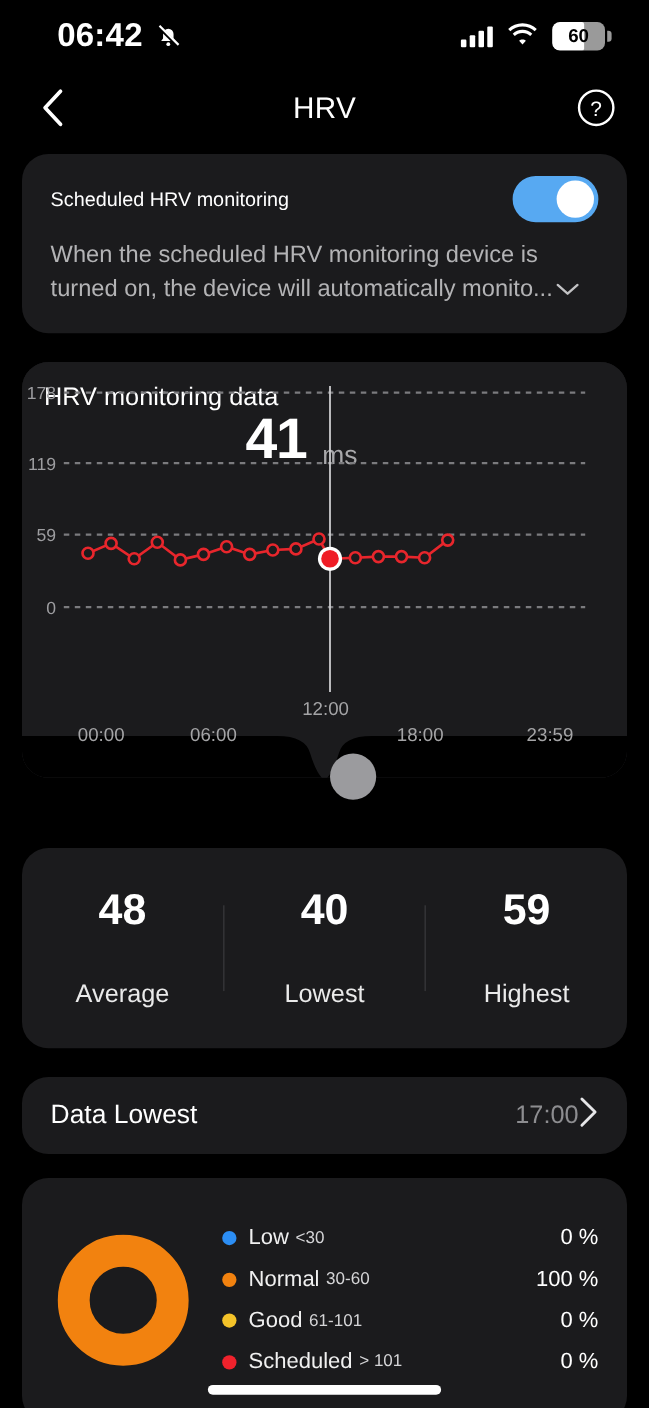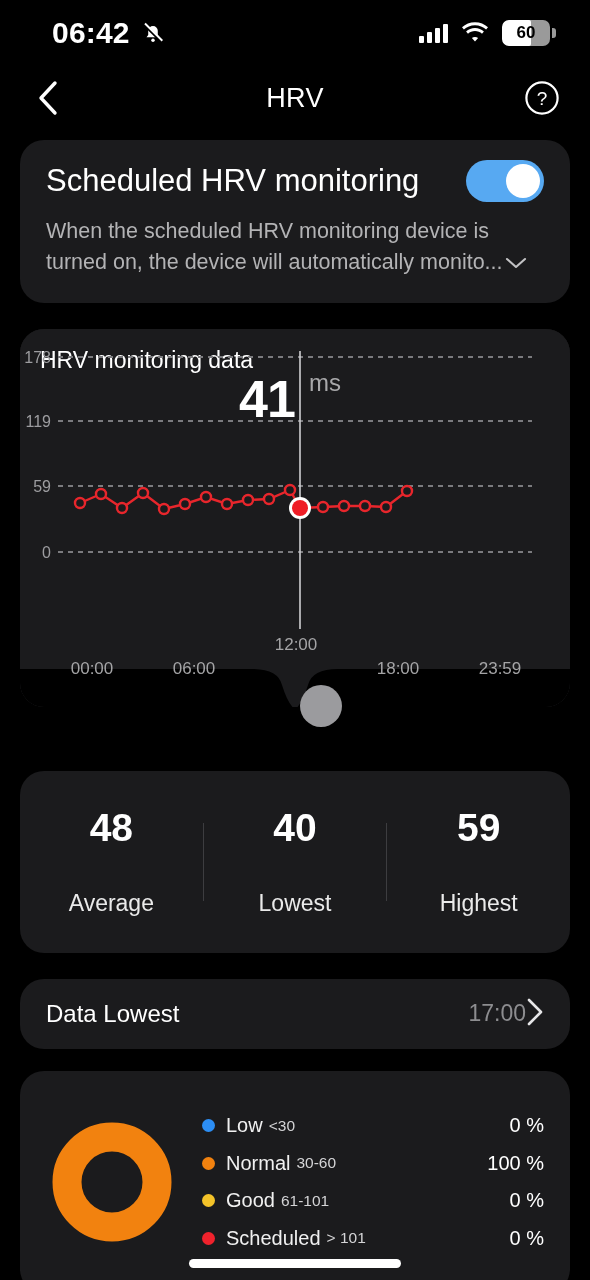--- a/index.html
+++ b/index.html
@@ -83,21 +83,21 @@
   .card {
     background: #1b1b1d;
     border-radius: 24px;
     margin: 0 20px;
     box-sizing: border-box;
   }
 
   
   .sched-card { margin-top: 10px; padding: 20px 26px 24px 26px; }
   .sched-head { display:flex; align-items:center; justify-content: space-between; }
-  .sched-title { font-size: 31px; font-weight: 500; color: #fff; }
+  .sched-title { font-size: 18px; font-weight: 500; color: #fff; }
   .toggle {
     width: 78px; height: 42px; border-radius: 21px;
     background: #57a9f2; position: relative; flex: none; cursor: pointer;
   }
   .toggle .knob {
     position:absolute; top: 4px; right: 4px;
     width: 34px; height: 34px; border-radius: 50%;
     background: #fff;
   }
   .sched-desc {
@@ -125,23 +125,23 @@
   }
   .chart-bg {
     position:absolute; inset:0;
     background: #1b1b1d;
   }
   .chart-title {
     position:absolute; left: 20px; top: 18px;
     font-size: 23px; font-weight: 500; color: #fff;
   }
   .bigval {
-    position:absolute; top: 40px; left: 16px; width: 100%;
+    position:absolute; top: 40px; left: 0; width: 100%;
     text-align: center;
-    display: flex; align-items: flex-start; justify-content: center; gap: 14px;
+    display: flex; align-items: flex-end; justify-content: center; gap: 14px;
     transform: translateX(-21px);
   }
   .bigval .num { font-size: 52px; font-weight: 700; color:#fff; letter-spacing:-1px;}
   .bigval .unit { font-size: 24px; color:#a8a8aa; font-weight: 400;}
   .plot { position:absolute; left:0; top:0; width:550px; height:378px; }
   .xlabels {
     position:absolute; left:0; top: 316px; width: 100%; height: 40px;
   }
   .xlabels span {
     position:absolute; font-size: 17px; color:#a4a4a6; transform: translateX(-50%);
@@ -331,21 +331,21 @@
         <g>
           <circle cx="280" cy="179" r="11" fill="#fff"></circle>
           <circle cx="280" cy="179" r="8" fill="#ef1d26"></circle>
         </g>
       </svg>
 
       <div class="xlabels">
         <span style="left:72px; top:14px;">00:00</span>
         <span style="left:174px; top:14px;">06:00</span>
         <span style="left:276px; top:-10px;">12:00</span>
-        <span style="left:378px; top:14px;">18:00</span>
+        <span style="left:362px; top:14px;">18:00</span>
         <span style="left:480px; top:14px;">23:59</span>
       </div>
     </div>
     <div class="handle"></div>
   </div>
 
   <div class="card stats-card">
     <div class="stat">
       <div class="v">48</div>
       <div class="l">Average</div>

